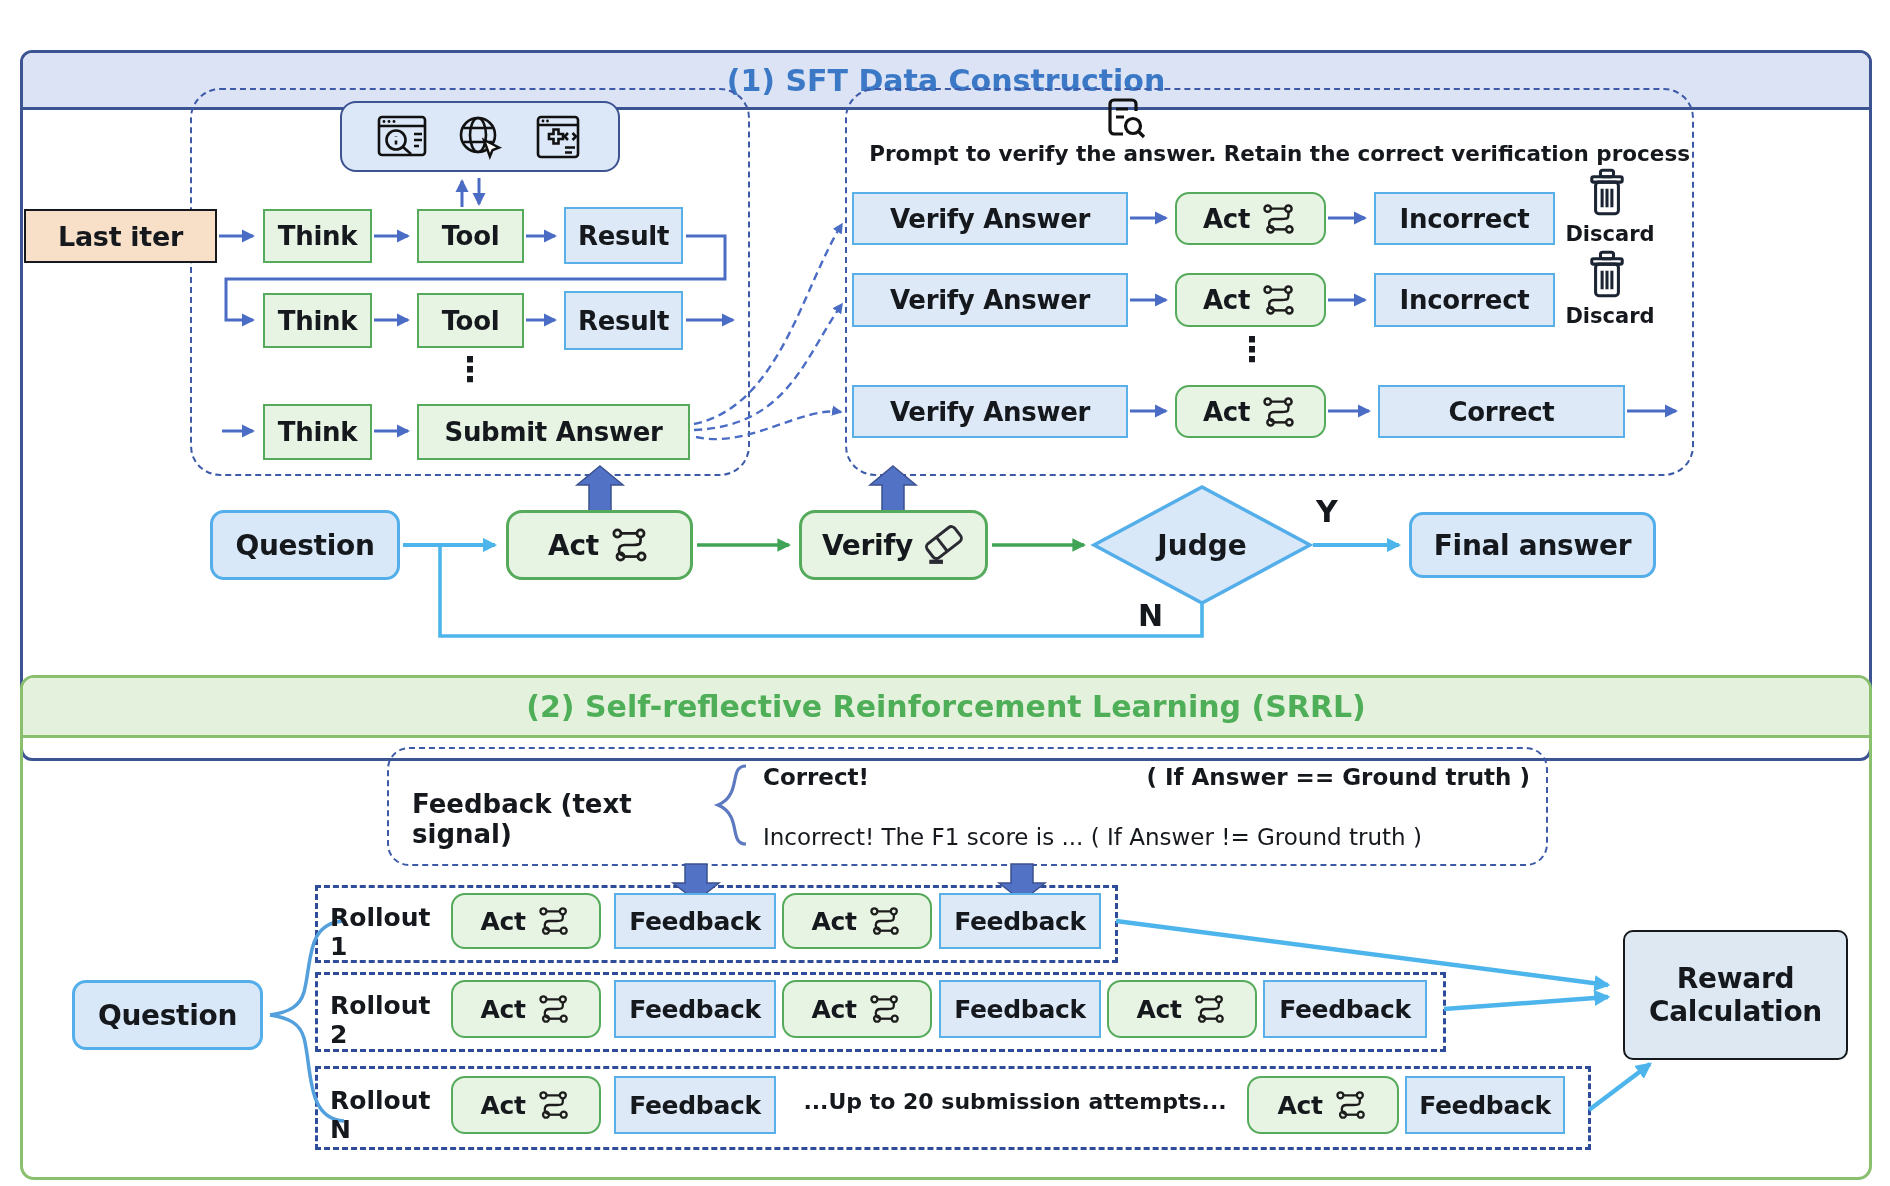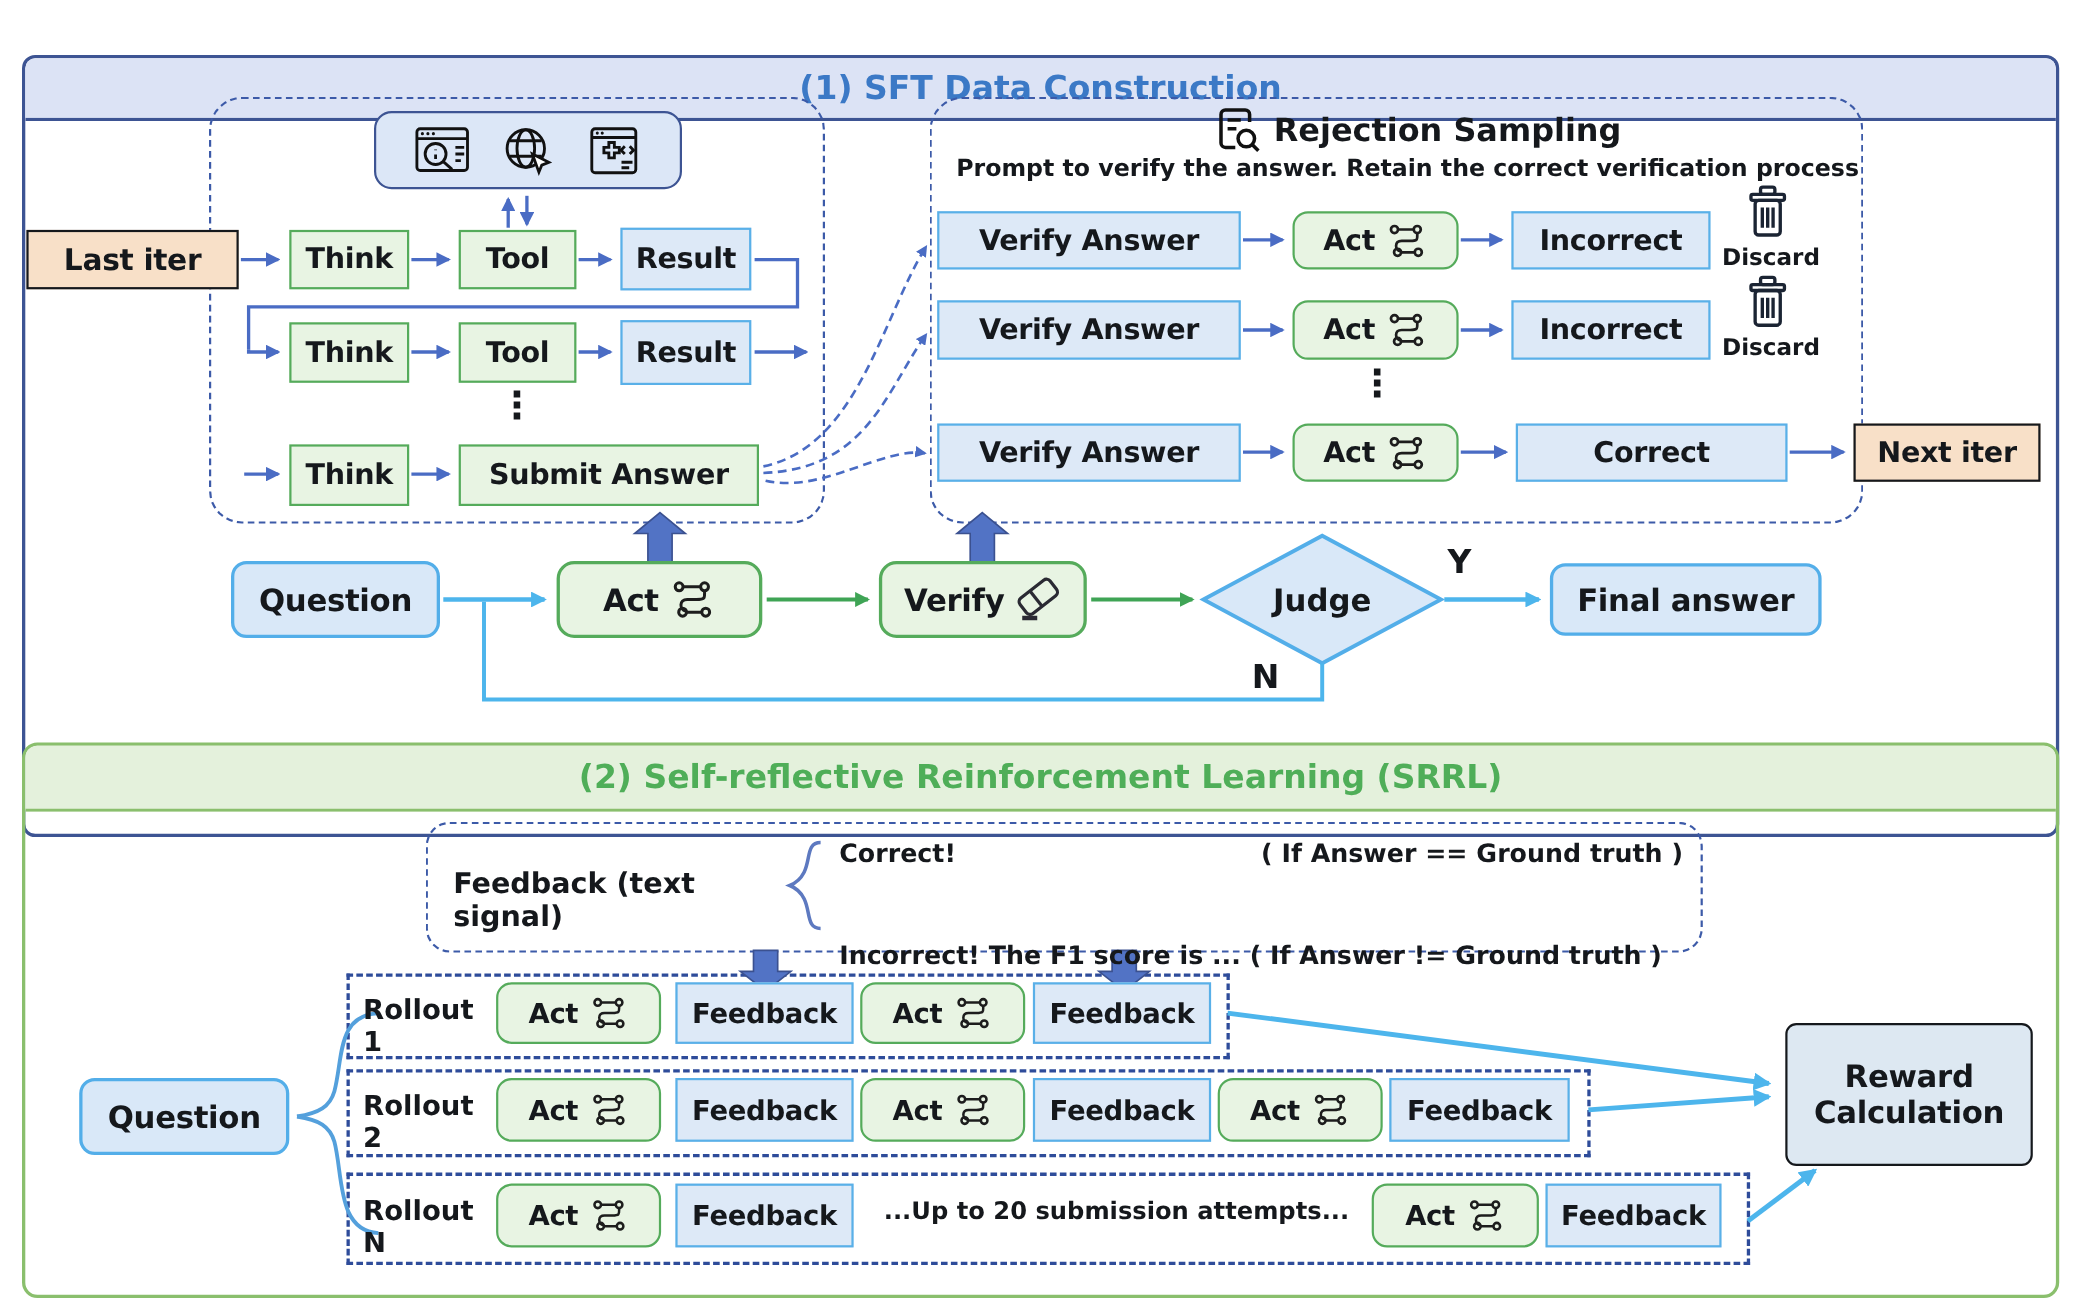--- a/index.html
+++ b/index.html
@@ -229,21 +229,20 @@
     </div>
   <div class="box green" style="left:417px;top:404px;width:273px;height:56px;font-size:26px;">
       <span>Submit Answer</span>
     </div>
 
   <div class="dash-navy" style="left:845px;top:88px;width:845px;height:384px;"></div>
 
   <svg class="abs" style="left:1106px;top:96px;z-index:6;" width="40" height="44">
       <use href="#i-docsearch"></use>
     </svg>
-  <div class="txt" style="left:1158px;top:101px;font-size:29px;">Rejection Sampling</div>
   <div class="txt" style="left:850px;top:141px;width:840px;text-align:right;font-size:21.5px;font-weight:600;">Prompt to verify the answer. Retain the correct verification process</div>
 
   <div class="box blue" style="left:852px;top:192px;width:276px;height:53px;font-size:26px;">
       <span>Verify Answer</span>
     </div>
   <div class="box green rounded" style="left:1175px;top:192px;width:151px;height:53px;font-size:26px;">
       <span>Act</span>
        <svg class="icon" width="38" height="32">
         <use href="#i-act"></use>
       </svg>
@@ -280,23 +279,20 @@
     </div>
   <div class="box green rounded" style="left:1175px;top:385px;width:151px;height:53px;font-size:26px;">
       <span>Act</span>
        <svg class="icon" width="38" height="32">
         <use href="#i-act"></use>
       </svg>
     </div>
   <div class="box blue" style="left:1378px;top:385px;width:247px;height:53px;font-size:26px;">
       <span>Correct</span>
     </div>
-  <div class="box peach" style="left:1685px;top:385px;width:170px;height:53px;font-size:26px;">
-      <span>Next iter</span>
-    </div>
 
   <div class="box bluebig" style="left:210px;top:510px;width:190px;height:70px;font-size:28px;">
       <span>Question</span>
     </div>
   <div class="box green" style="left:506px;top:510px;width:187px;height:70px;font-size:28px;border-radius:16px;border-width:3px;">
       <span>Act</span>
        <svg class="icon" width="42" height="36">
         <use href="#i-act"></use>
       </svg>
     </div>
@@ -316,21 +312,21 @@
   <div class="abs" style="left:20px;top:675px;width:1852px;height:505px;border:3px solid #8abf6d;border-radius:14px;z-index:1;">
     <div class="hdr2">
       <span style="color:#4fae58;font-size:30px;font-weight:700;">(2) Self-reflective Reinforcement Learning (SRRL)</span>
     </div>
   </div>
 
   <div class="dash-navy" style="left:387px;top:747px;width:1157px;height:115px;border-radius:22px;"></div>
   <div class="txt" style="left:412px;top:789px;width:300px;font-size:26px;font-weight:600;">Feedback (text signal)</div>
   <div class="txt" style="left:763px;top:764px;width:300px;font-size:23px;font-weight:600;">Correct!</div>
   <div class="txt" style="left:1130px;top:764px;width:400px;text-align:right;font-size:23px;font-weight:600;">( If Answer == Ground truth )</div>
-  <div class="txt" style="left:763px;top:856px;width:790px;font-size:23px;font-weight:700;">Incorrect! The F1 score is ... ( If Answer != Ground truth )</div>
+  <div class="txt" style="left:763px;top:824px;width:790px;font-size:23px;font-weight:400;">Incorrect! The F1 score is ... ( If Answer != Ground truth )</div>
 
   <div class="box bluebig" style="left:72px;top:980px;width:191px;height:70px;font-size:28px;">
       <span>Question</span>
     </div>
 
   <div class="dash-roll" style="left:315px;top:885px;width:797px;height:72px;"></div>
   <div class="txt" style="left:330px;top:903px;width:118px;font-size:25px;font-weight:600;">Rollout 1</div>
   <div class="box green rounded" style="left:451px;top:893px;width:150px;height:56px;font-size:25px;">
       <span>Act</span>
        <svg class="icon" width="36" height="30">

